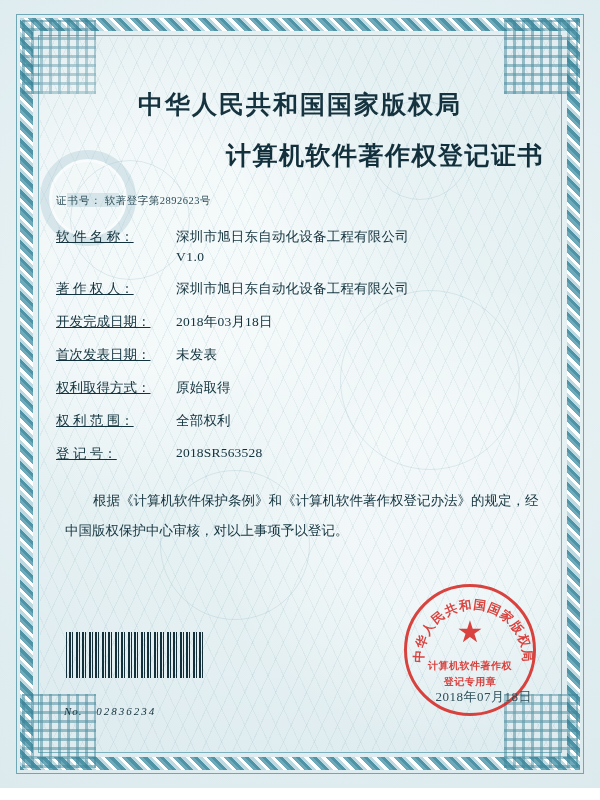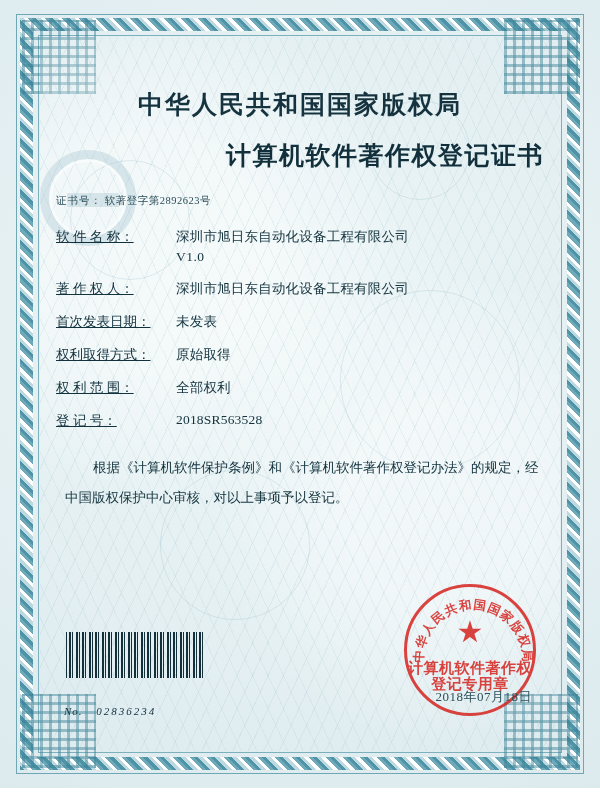--- a/index.html
+++ b/index.html
@@ -176,21 +176,21 @@
     left: 50%; top: 30px;
     transform: translateX(-50%);
     font-size: 30px;
     line-height: 30px;
     color: #d6241f;
   }
   .seal .l1, .seal .l2 {
     position: absolute;
     width: 100%;
     text-align: center;
-    font-size: 15px;
+    font-size: 10px;
     font-weight: bold;
     letter-spacing: .5px;
   }
   .seal .l1 { top: 72px; }
   .seal .l2 { top: 88px; }
   .seal-date {
     position: absolute;
     right: 68px; bottom: 82px;
     font-size: 13px;
     color: #2d4f59;
@@ -252,20 +252,24 @@
           <tr>
         <td class="label">软 件 名 称：</td>
         <td class="value">
           <span>深圳市旭日东自动化设备工程有限公司</span>
           <span class="ver">V1.0</span>
         </td>
       </tr>
       <tr>
         <td class="label">著 作 权 人：</td>
         <td class="value">深圳市旭日东自动化设备工程有限公司</td>
+      </tr>
+      <tr>
+        <td class="label">开发完成日期：</td>
+        <td class="value">2018年03月18日</td>
       </tr>
       <tr>
         <td class="label">首次发表日期：</td>
         <td class="value">未发表</td>
       </tr>
       <tr>
         <td class="label">权利取得方式：</td>
         <td class="value">原始取得</td>
       </tr>
       <tr>

